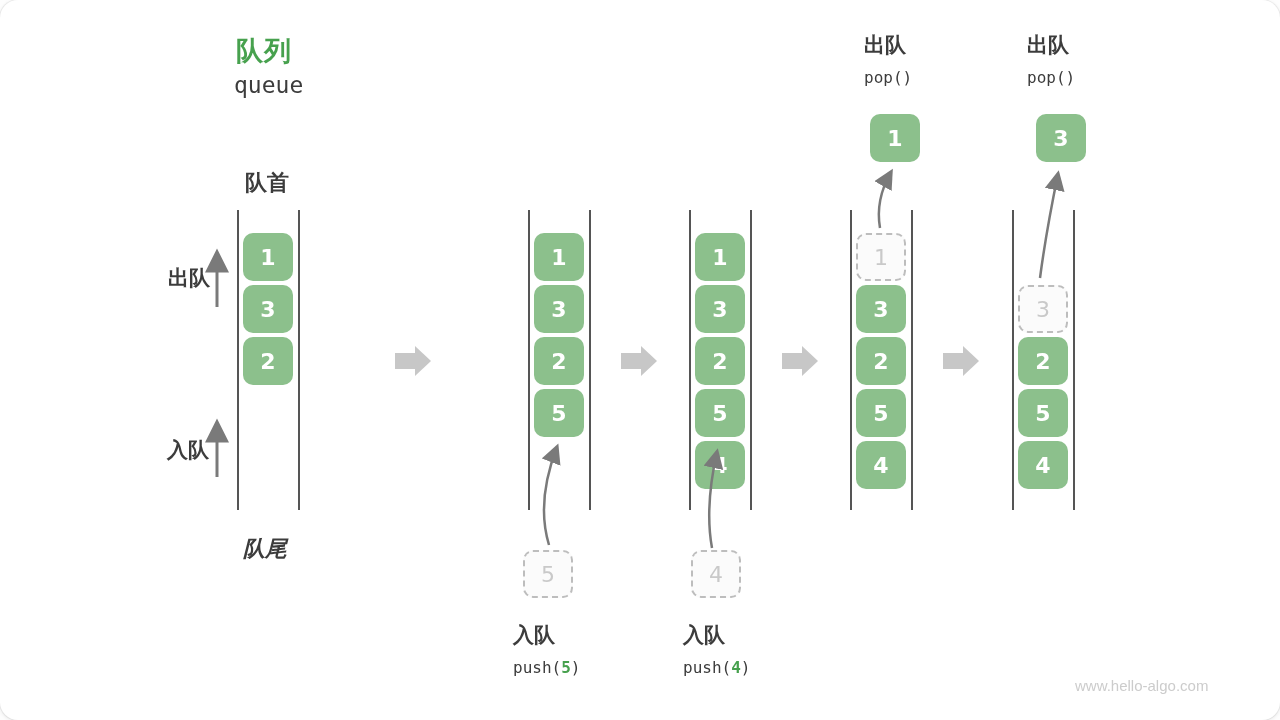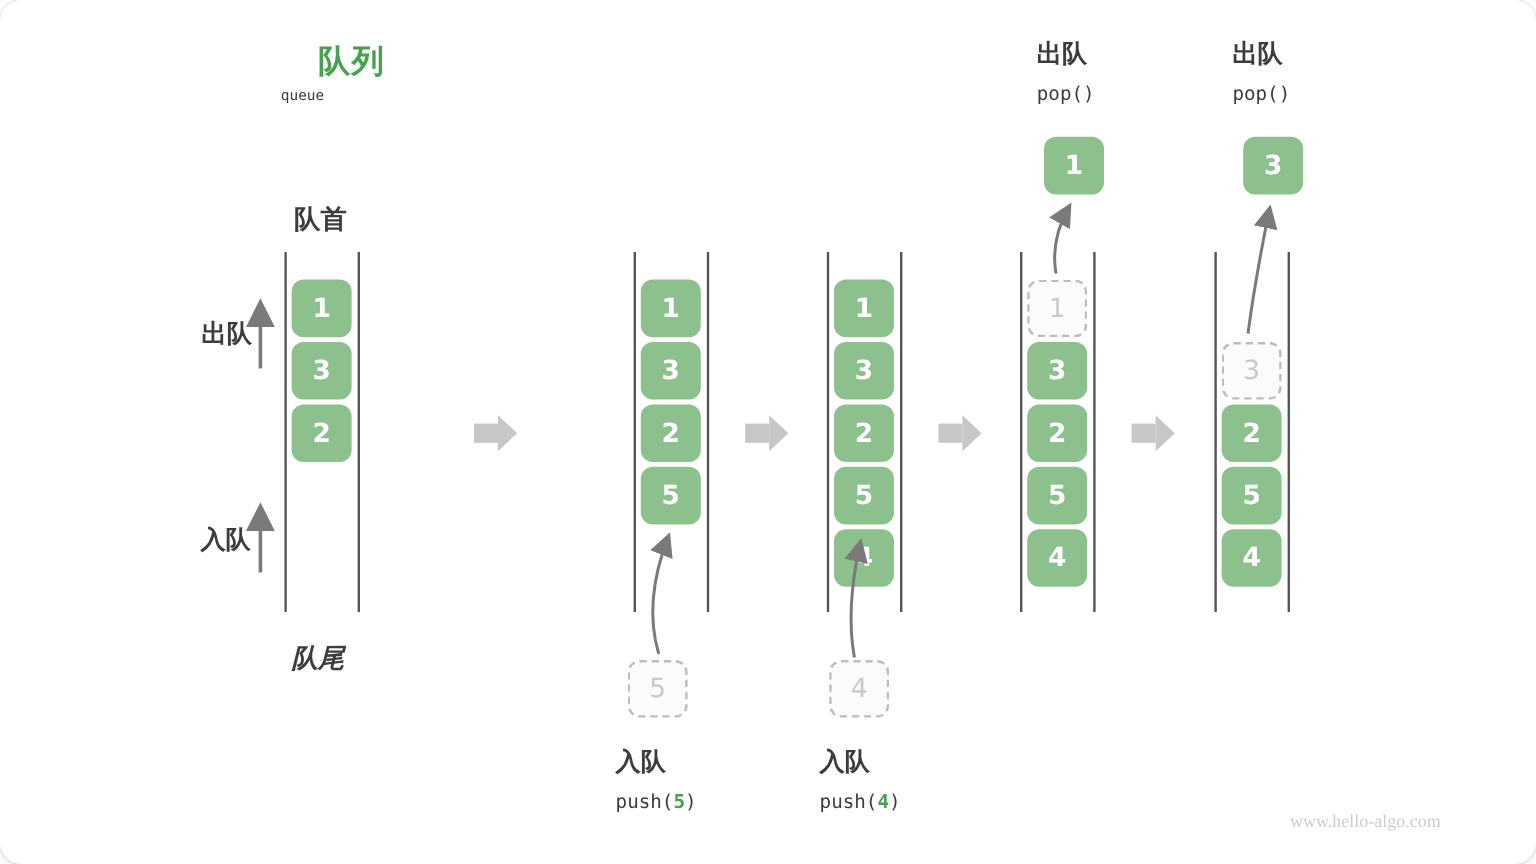--- a/index.html
+++ b/index.html
@@ -17,27 +17,26 @@
     box-shadow: 0 1px 4px rgba(0,0,0,0.10), 0 0 0 1px #f0f0f0;
     overflow: hidden;
   }
   .title-zh {
     position: absolute;
     left: 236px; top: 33px;
     font-size: 27px;
     font-weight: bold;
     color: var(--accent);
     letter-spacing: 1px;
-    margin-left: 29px;
   }
   .title-en {
     position: absolute;
     left: 234px; top: 72px;
     font-family: "DejaVu Sans Mono", "Liberation Mono", monospace;
-    font-size: 12px;
+    font-size: 23px;
     color: #3c3c3c;
   }
   .lbl {
     position: absolute;
     font-size: 22px;
     font-weight: bold;
     color: #3c3c3c;
   }
   .col-line {
     position: absolute;
@@ -100,21 +99,21 @@
     border-left: 16px solid #c7c7c7;
   }
   #arrows {
     position: absolute;
     left: 0; top: 0;
     pointer-events: none;
   }
   .watermark {
     position: absolute;
     left: 1075px; top: 677px;
-    font-family: Liberation Serif, serif;
+    font-family: Liberation Sans, sans-serif;
     font-size: 15px;
     color: #cccccc;
   }
 </style>
 </head>
 <body>
 
 <div class="canvas">
 
   <div class="title-zh">队列</div>

